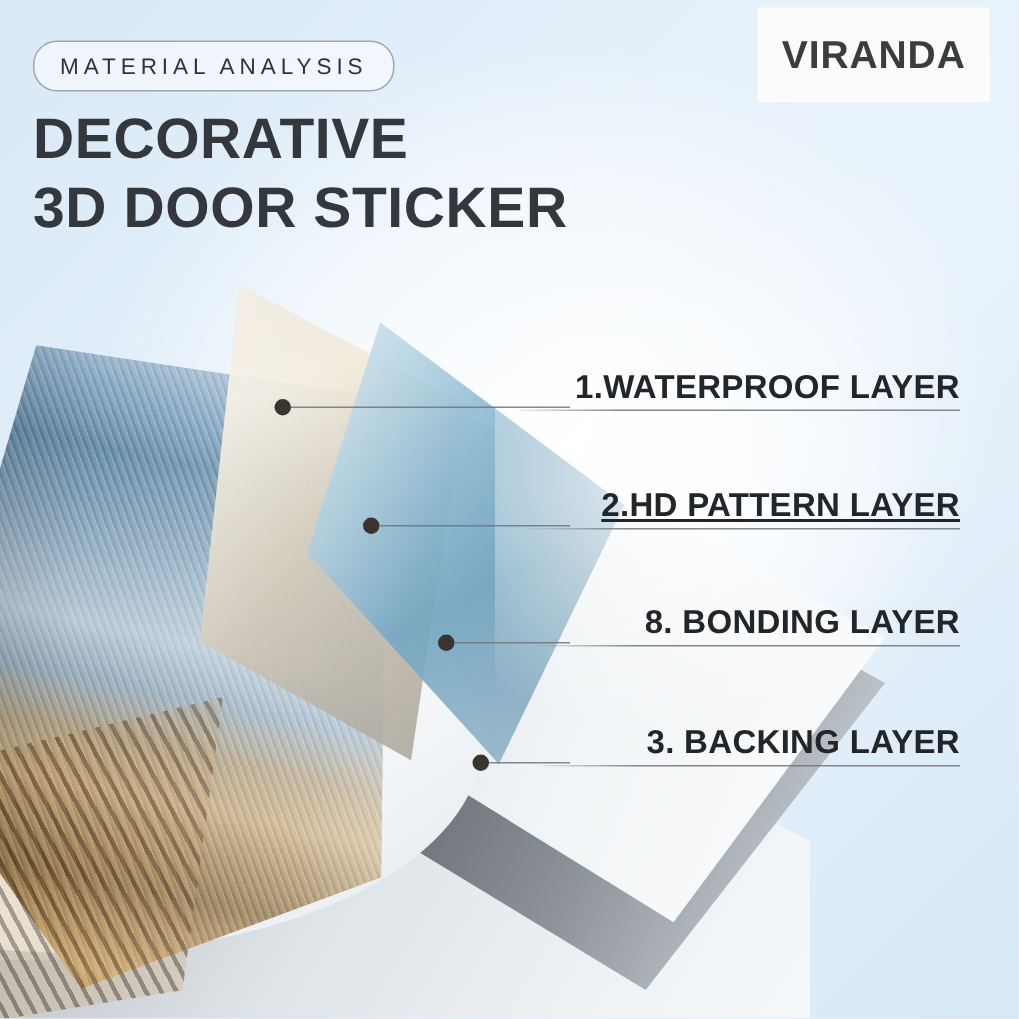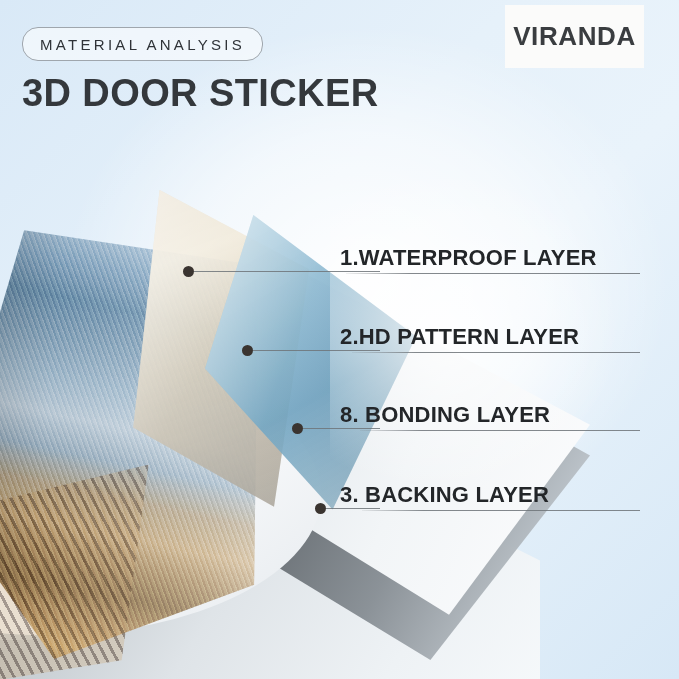--- a/index.html
+++ b/index.html
@@ -27,21 +27,21 @@
     white-space:nowrap;
   }
   .title{
     position:absolute;left:22px;top:70px;
     font-size:38px;font-weight:bold;line-height:46px;
     color:#34383c;letter-spacing:0.4px;white-space:nowrap;
   }
   .title .l2{display:block;}
 
   .brandbox{
-    position:absolute;left:505px;top:5px;width:139px;height:63px;
+    position:absolute;left:505px;top:5px;width:155px;height:63px;
     background:#fbfbfa;
     display:flex;align-items:center;justify-content:center;
   }
   .brandbox span{
     font-size:26px;font-weight:bold;color:#3a3d40;letter-spacing:0.6px;
   }
 
   
   .art{position:absolute;left:0;top:0;width:679px;height:679px;}
   .art > *{position:absolute;}
@@ -168,20 +168,21 @@
     position:absolute;width:11px;height:11px;border-radius:50%;
     background:#3a3430;
   }
   .callout .leader{
     position:absolute;height:1px;background:#6e7479;opacity:0.85;
   }
   .lbl{
     position:absolute;
     font-size:22px;font-weight:bold;color:#232629;
     letter-spacing:0.2px;white-space:nowrap;
+    text-align:right;
   }
   .lbl-rule{
     position:absolute;height:1px;
     background:linear-gradient(90deg,rgba(110,116,121,0.1) 0%,rgba(110,116,121,0.85) 22%,rgba(110,116,121,0.85) 100%);
   }
 </style>
 </head>
 <body>
 
 <div id="poster">
@@ -201,38 +202,39 @@
     <div class="hdlayer"></div>
     <div class="hdlayer-hl"></div>
     <div class="veil"></div>
   </div>
 
   <div class="pill">
     <span>MATERIAL ANALYSIS</span>
   </div>
 
   <div class="title">
+    <span>DECORATIVE</span>
     <span class="l2">3D DOOR STICKER</span>
   </div>
 
   <div class="brandbox">
     <span>VIRANDA</span>
   </div>
 
   <div class="callout">
     <div class="dot" style="left:183px;top:266px;"></div>
     <div class="leader" style="left:194px;top:271px;width:186px;"></div>
     <div class="lbl" style="left:340px;top:245px;width:300px;">1.WATERPROOF LAYER</div>
     <div class="lbl-rule" style="left:346px;top:273px;width:294px;"></div>
   </div>
 
   <div class="callout">
     <div class="dot" style="left:242px;top:345px;"></div>
     <div class="leader" style="left:253px;top:350px;width:127px;"></div>
-    <div class="lbl" style="left:340px;top:324px;width:300px;">2.HD PATTERN LAYER</div>
+    <div class="lbl" style="left:340px;top:324px;width:300px;text-decoration:underline;">2.HD PATTERN LAYER</div>
     <div class="lbl-rule" style="left:352px;top:352px;width:288px;"></div>
   </div>
 
   <div class="callout">
     <div class="dot" style="left:292px;top:423px;"></div>
     <div class="leader" style="left:303px;top:428px;width:77px;"></div>
     <div class="lbl" style="left:340px;top:402px;width:300px;">8. BONDING LAYER</div>
     <div class="lbl-rule" style="left:360px;top:430px;width:280px;"></div>
   </div>
 

